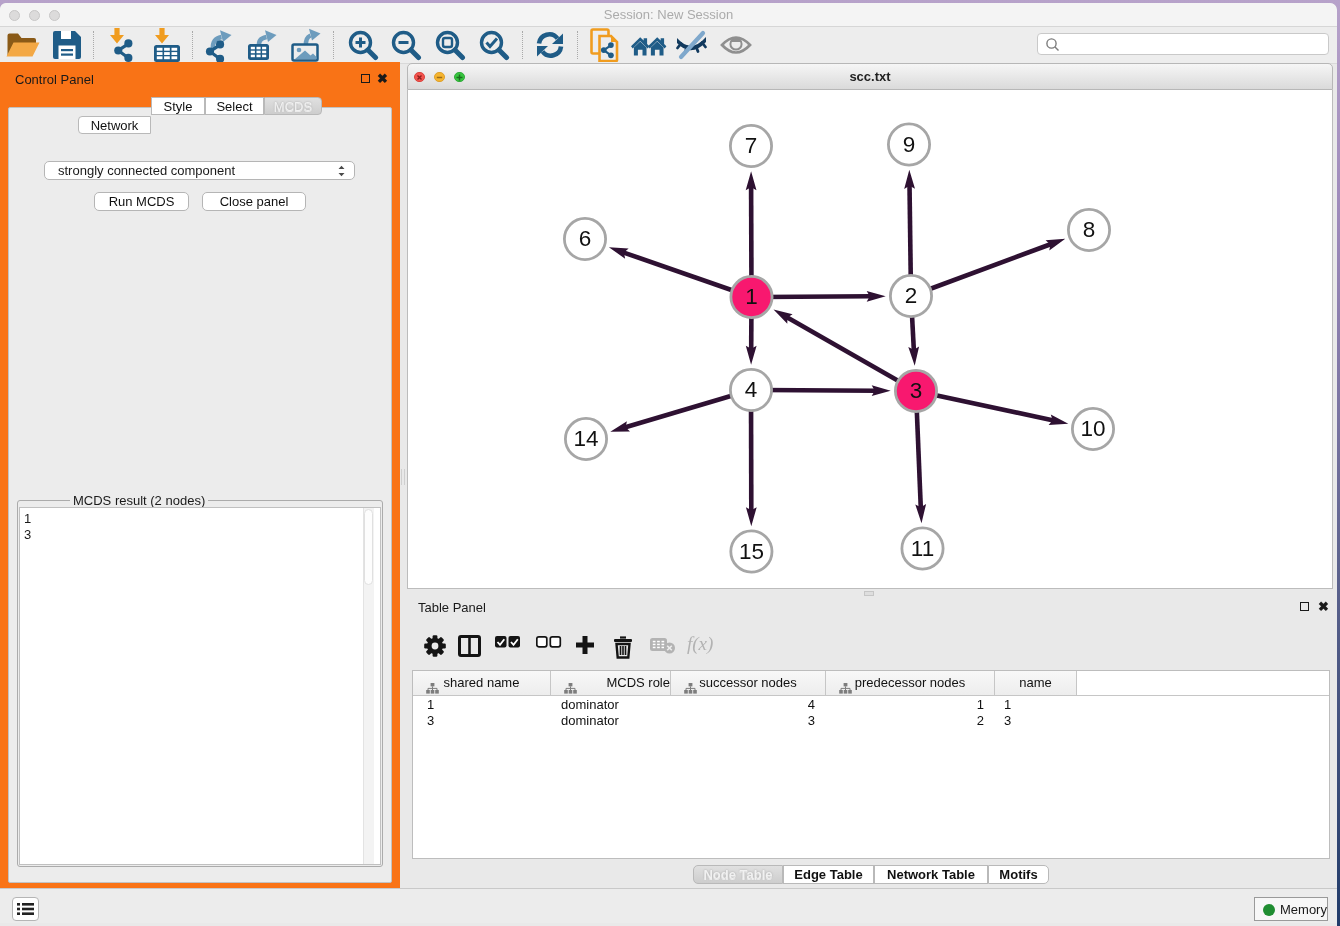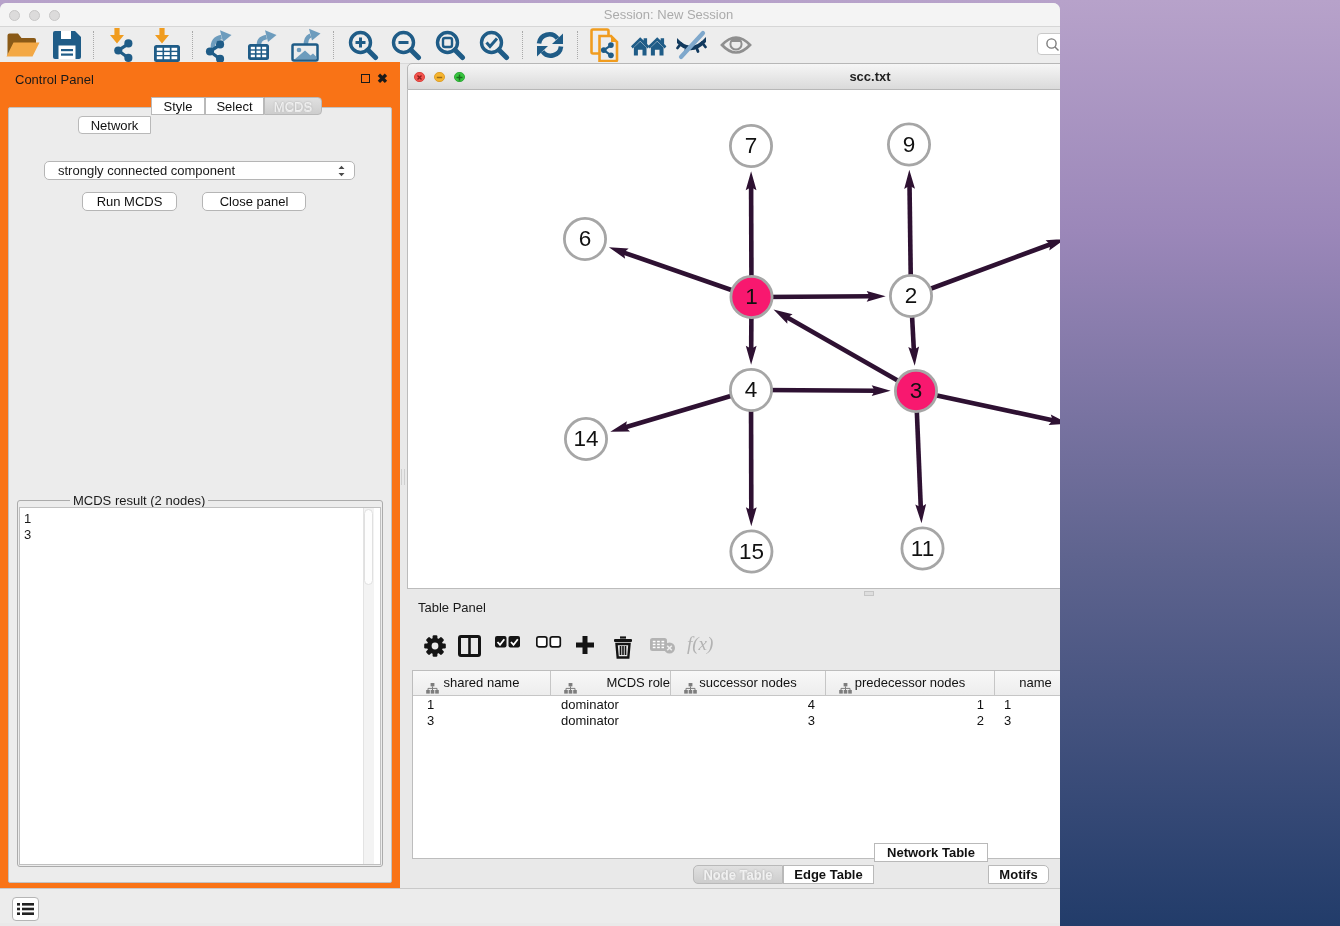--- a/index.html
+++ b/index.html
@@ -1,18 +1,18 @@
 <!DOCTYPE html>
 <html><head><meta charset="utf-8"><style>
 *{margin:0;padding:0;box-sizing:border-box;}
 html,body{width:1340px;height:926px;overflow:hidden;}
 body{font-family:"Liberation Sans",sans-serif;font-size:13px;color:#1a1a1a;
  background:linear-gradient(#b7a2ca,#9b87b9 25%,#5f648f 60%,#223c6a);}
 .abs{position:absolute;}
-#app{position:absolute;left:0;top:3px;width:1060px;height:923px;background:#e9e9e9;
+#app{position:absolute;left:0;top:3px;width:1337px;height:923px;background:#e9e9e9;
  border-top-right-radius:7px;border-top-left-radius:6px;overflow:hidden;}
 #titlebar{position:absolute;left:0;top:0;width:1337px;height:24px;background:#f4f4f4;
  border-bottom:1px solid #d6d6d6;border-top-right-radius:7px;border-top-left-radius:6px;}
 .tl{position:absolute;top:7px;width:11px;height:11px;border-radius:50%;
  background:#dcdbdb;border:1px solid #c8c7c7;}
 #wintitle{position:absolute;top:4px;left:0;width:100%;text-align:center;color:#ababab;font-size:13px;}
 #toolbar{position:absolute;left:0;top:24px;width:1337px;height:37px;background:#ededed;
  border-bottom:1px solid #d9d9d9;}
 .tbi{position:absolute;top:1px;height:34px;display:flex;align-items:center;justify-content:center;}
 .tsep{position:absolute;top:4px;height:28px;width:0;border-left:1px dotted #a9a9a9;}
@@ -223,21 +223,21 @@
       <div class="abs" style="left:361px;top:12px;width:9px;height:9px;border:1.5px solid #1a1a1a;"></div>
       <div class="abs" style="left:377px;top:9px;font-weight:bold;font-size:13px;color:#1a1a1a;">✖</div>
       <div id="cp-box"></div>
       <div class="tab" style="left:78px;width:73px;border-radius:4px 0 0 4px;margin-top:19px;">Network</div>
       <div class="tab" style="left:151px;width:54px;">Style</div>
       <div class="tab" style="left:205px;width:59px;">Select</div>
       <div class="tab ghost" style="left:264px;width:58px;background:linear-gradient(#e0e0e0,#cdcdcd);border-radius:0 4px 4px 0;">MCDS</div>
       <div class="abs" style="left:44px;top:99px;width:311px;height:19px;background:#fff;border:1px solid #b5b5b5;border-radius:5px;line-height:17px;padding-left:13px;">strongly connected component<svg width="11" height="14" viewBox="0 0 11 14" style="position:absolute;right:7px;top:2px;">
           <path d="M2.5 5 L5.5 1.8 L8.5 5 Z M2.5 9 L5.5 12.2 L8.5 9 Z" fill="#4a4a4a"></path>
         </svg></div>
-      <div class="btn" style="left:82px;top:130px;width:95px;height:19px;line-height:17px;">Run MCDS</div>
+      <div class="btn" style="left:94px;top:130px;width:95px;height:19px;line-height:17px;">Run MCDS</div>
       <div class="btn" style="left:202px;top:130px;width:104px;height:19px;line-height:17px;">Close panel</div>
       <div class="abs" style="left:17px;top:438px;width:366px;height:367px;border:1px solid #ababab;border-radius:3px;"></div>
       <div class="abs" style="left:22px;top:431px;background:#ececec;padding:0 3px;margin-left:48px;">MCDS result (2 nodes)</div>
       <div class="abs" style="left:19px;top:445px;width:362px;height:358px;background:#fff;border:1px solid #c0c0c0;"></div>
       <div class="abs" style="left:363px;top:446px;width:11px;height:356px;background:#f3f3f3;border-left:1px solid #e3e3e3;"></div>
       <div class="abs" style="left:364px;top:447px;width:9px;height:76px;background:#fdfdfd;border:1px solid #e0e0e0;border-radius:5px;"></div>
       <div class="abs" style="left:24px;top:449px;line-height:16px;">1<br>3</div>
     </div>
     <div class="abs" style="left:401px;top:466px;width:4px;height:16px;border-left:1px solid #cfcfcf;border-right:1px solid #cfcfcf;"></div>
     <div id="netwin">
@@ -407,21 +407,21 @@
         <div class="trow" style="left:591px;top:26px;">1</div>
         <div class="trow" style="left:14px;top:42px;">3</div>
         <div class="trow" style="left:148px;top:42px;">dominator</div>
         <div class="trow" style="left:258px;top:42px;width:144px;text-align:right;">3</div>
         <div class="trow" style="left:413px;top:42px;width:158px;text-align:right;">2</div>
         <div class="trow" style="left:591px;top:42px;">3</div>
       </div>
     </div>
     <div class="btab ghost" style="left:693px;top:862px;width:90px;border-radius:5px 0 0 5px;background:linear-gradient(#e0e0e0,#cdcdcd);">Node Table</div>
     <div class="btab" style="left:783px;top:862px;width:91px;">Edge Table</div>
-    <div class="btab" style="left:874px;top:840px;width:114px;">Network Table</div>
+    <div class="btab" style="left:874px;top:862px;width:114px;">Network Table</div>
     <div class="btab" style="left:988px;top:862px;width:61px;border-radius:0 5px 5px 0;">Motifs</div>
     <div id="statusbar">
       <div class="btn" style="left:12px;top:8px;width:27px;height:24px;border-radius:4px;"><svg width="17" height="14" viewBox="0 0 17 14" style="margin-top:4px;">
           <g fill="#222">
             <rect x="0" y="1" width="3" height="2.6"></rect>
             <rect x="5" y="1" width="12" height="2.6"></rect>
             <rect x="0" y="5.7" width="3" height="2.6"></rect>
             <rect x="5" y="5.7" width="12" height="2.6"></rect>
             <rect x="0" y="10.4" width="3" height="2.6"></rect>
             <rect x="5" y="10.4" width="12" height="2.6"></rect>

